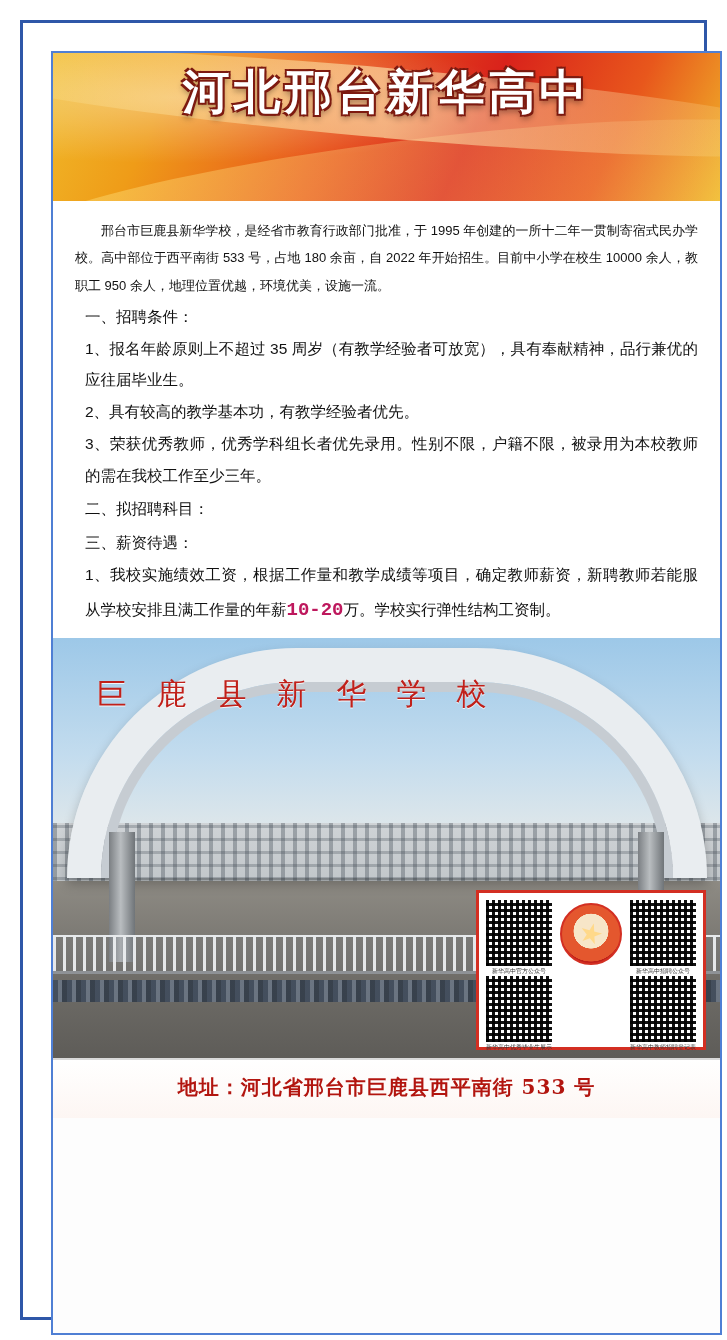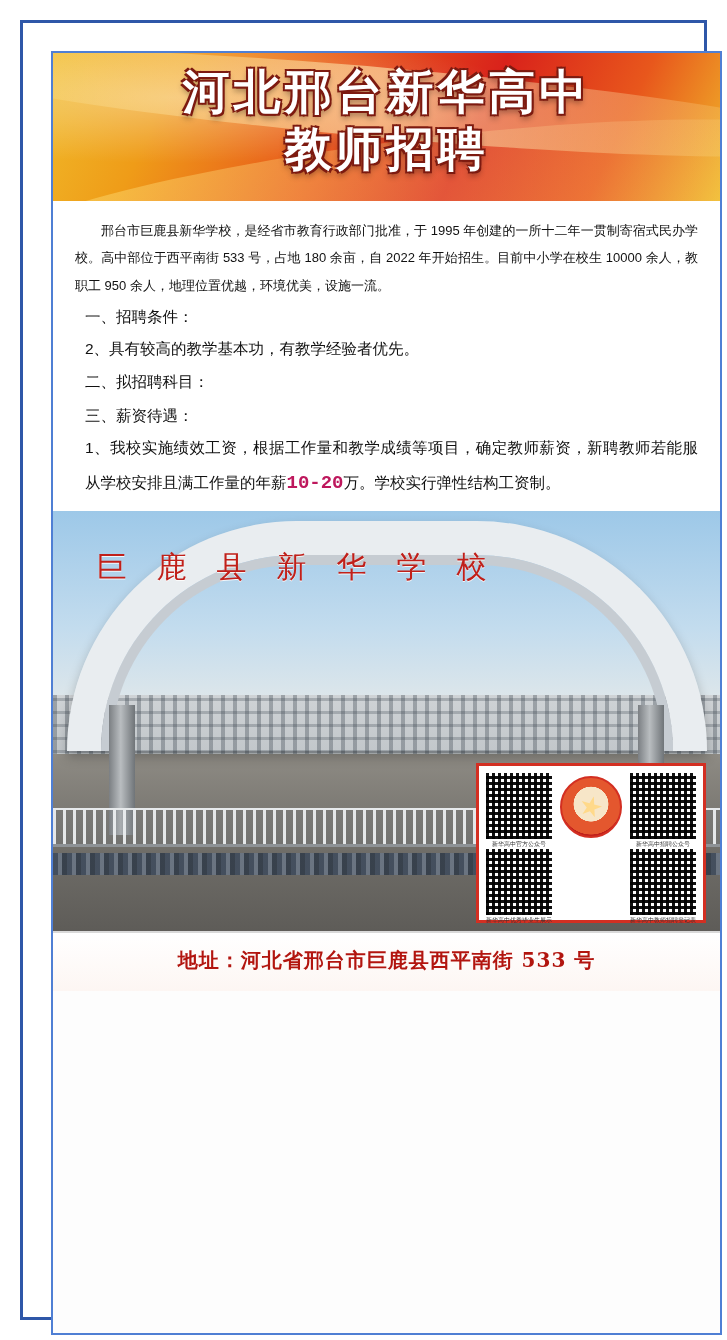--- a/index.html
+++ b/index.html
@@ -314,29 +314,30 @@
 </style>
 </head>
 <body>
 
 <div class="poster">
   <div class="frame-outer">
     <div class="frame-inner">
 
       <div class="banner">
         <div class="banner-title-1">河北邢台新华高中</div>
-        <div class="banner-title-2">教师招聘</div>
       </div>
 
       <div class="content">
 
         <p class="para">邢台市巨鹿县新华学校，是经省市教育行政部门批准，于 1995 年创建的一所十二年一贯制寄宿式民办学校。高中部位于西平南街 533 号，占地 180 余亩，自 2022 年开始招生。目前中小学在校生 10000 余人，教职工 950 余人，地理位置优越，环境优美，设施一流。</p>
 
         <p class="section-head">一、招聘条件：</p>
+        <p class="item">1、报名年龄原则上不超过 35 周岁（有教学经验者可放宽），具有奉献精神，品行兼优的应往届毕业生。</p>
         <p class="item">2、具有较高的教学基本功，有教学经验者优先。</p>
+        <p class="item">3、荣获优秀教师，优秀学科组长者优先录用。性别不限，户籍不限，被录用为本校教师的需在我校工作至少三年。</p>
 
         <p class="section-head">二、拟招聘科目：</p>
 
         <p class="section-head">三、薪资待遇：</p>
         <p class="item"><span>1、我校实施绩效工资，根据工作量和教学成绩等项目，确定教师薪资，新聘教师若能服从学校安排且满工作量的年薪</span><span class="salary">10-20</span><span>万。学校实行弹性结构工资制。</span></p>
       </div>
 
       <div class="photo">
         <div class="buildings">
           <div class="win-rows"></div>

